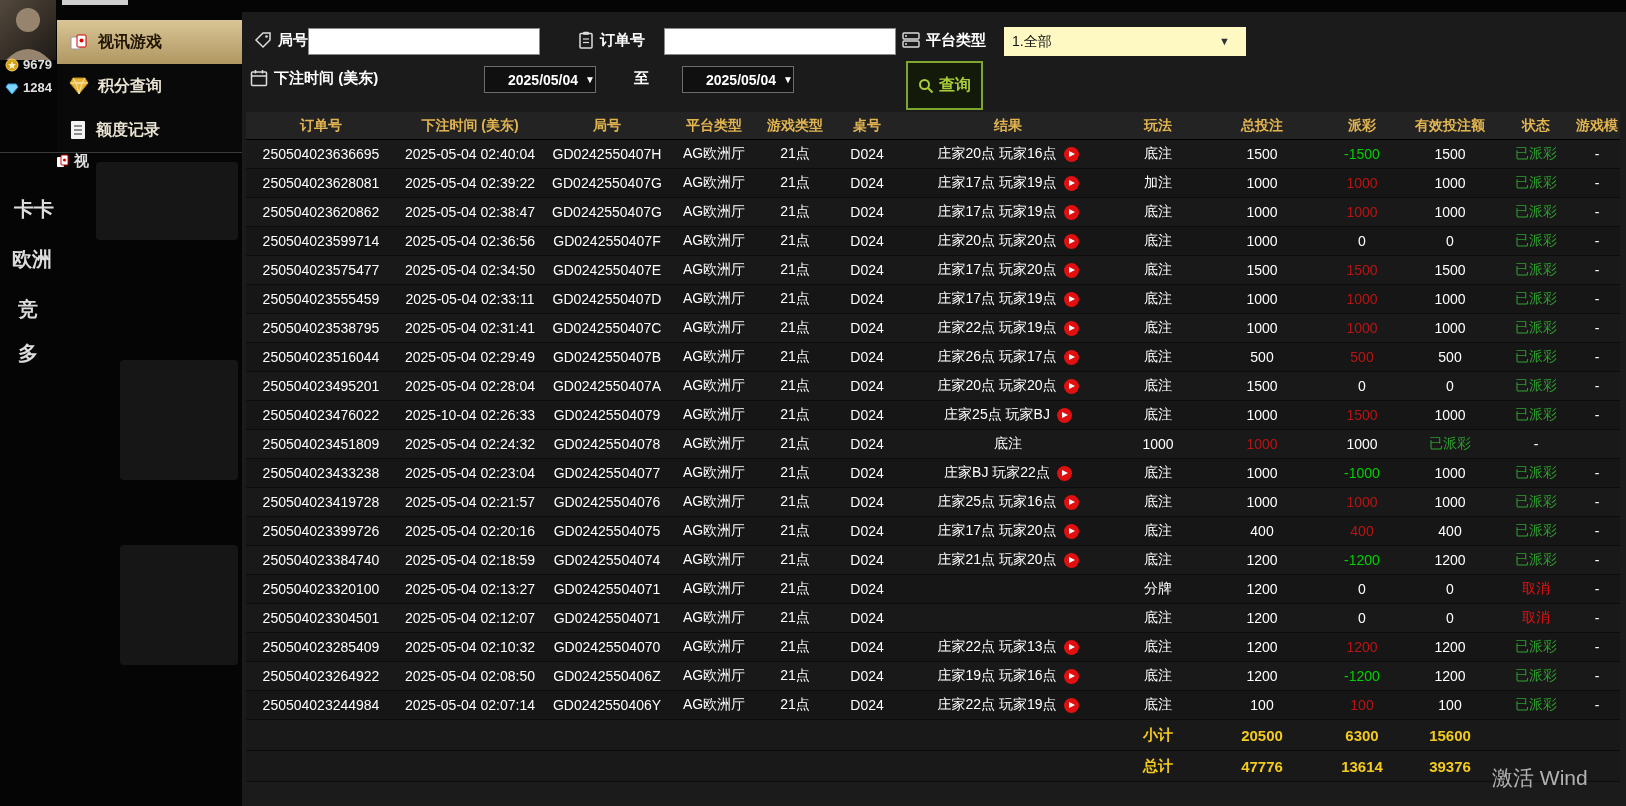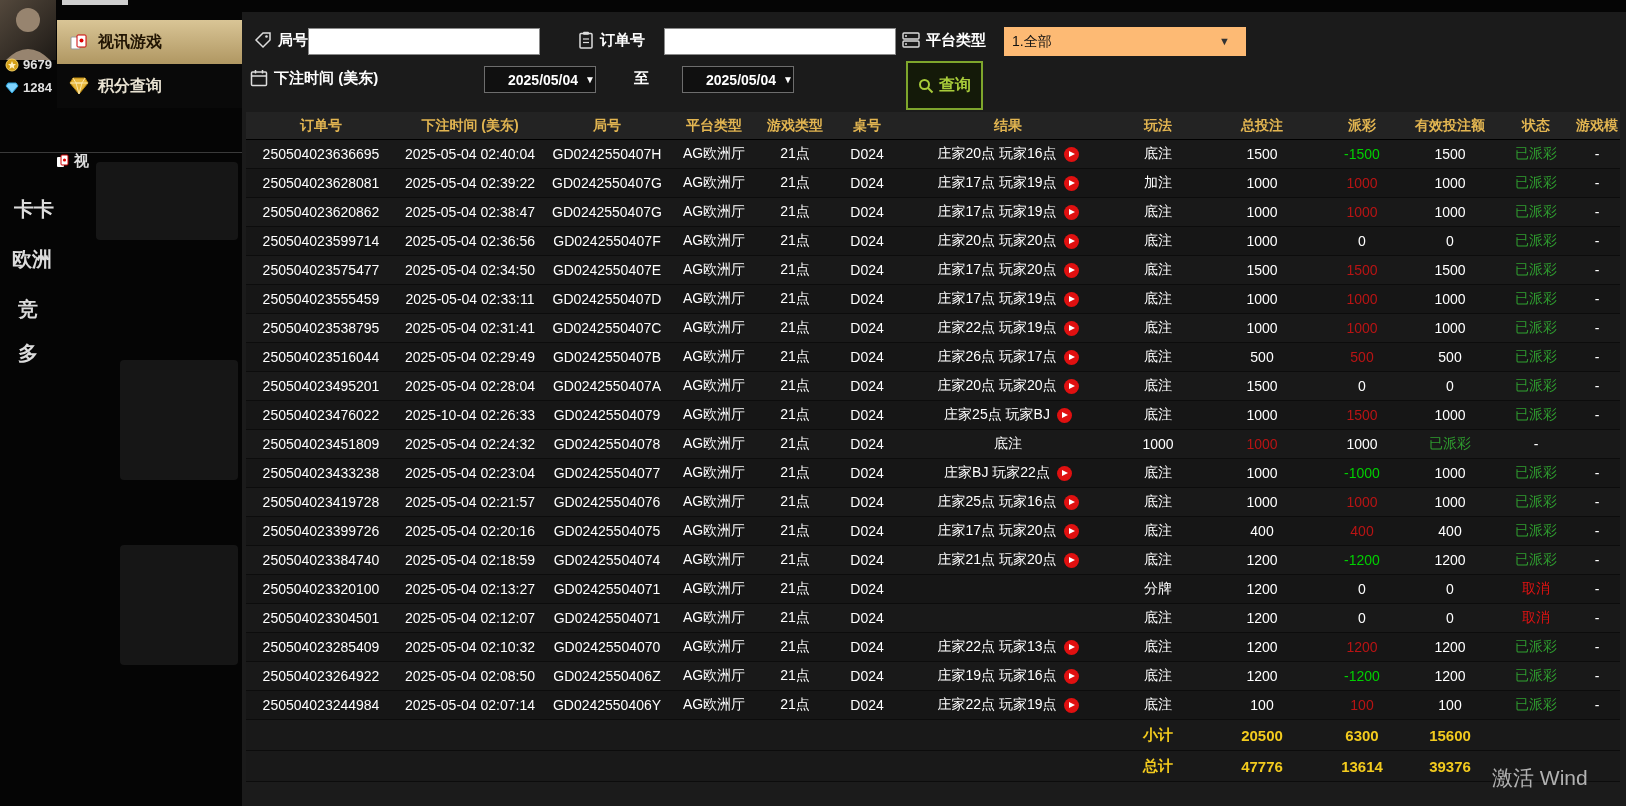--- a/index.html
+++ b/index.html
@@ -6,42 +6,42 @@
   html,body { background:#000; }
   body {
     width:1626px; height:806px; position:relative; overflow:hidden;
     font-family:"Liberation Sans","DejaVu Sans",sans-serif; color:#fff;
   }
   .stage { position:absolute; inset:0; width:1626px; height:806px; background:#050505; overflow:hidden; }
 
   
   .avatar { position:absolute; left:0; top:0; width:56px; height:60px;
     background:linear-gradient(135deg,#53483c,#1e1a16); overflow:hidden; }
-  .stat { position:absolute; display:flex; align-items:center; gap:4px;
+  .stat { position:absolute; display:flex; align-items:flex-end; gap:4px;
     font-size:13px; font-weight:bold; color:#e0e0e0; }
   .frag { position:absolute; color:#dcdcdc; font-weight:bold; }
   .dim-block { position:absolute; background:#161616; border-radius:4px; }
   .top-fragment { position:absolute; left:62px; top:0; width:66px; height:5px; background:#cfcfcf; }
 
   
   .menu { position:absolute; left:57px; top:20px; width:185px; background:rgba(10,10,10,0.92); }
   .menu-item { height:44px; display:flex; align-items:center; gap:9px; padding-left:12px;
     font-size:16px; font-weight:bold; color:#e8e2d2; cursor:pointer; }
   .menu-item.active { background:linear-gradient(180deg,#dcc89a,#b298642); }
   .menu-item.active { background:linear-gradient(180deg,#d9c596,#b09762); color:#221503; }
   .menu-sep { position:absolute; left:0; top:152px; width:242px; border-bottom:1px solid #3a3a3a; }
   .mi { display:flex; align-items:center; }
 
   
   .panel { position:absolute; left:242px; top:12px; right:0; bottom:0; background:#1b1b1b; }
   .flabel { position:absolute; display:flex; align-items:center; gap:6px; height:28px;
     font-size:15px; font-weight:bold; color:#fff; white-space:nowrap; }
   .tinput { position:absolute; background:#fff; border:1px solid #8a8a8a; height:27px;
     font-size:14px; padding:0 6px; color:#111; }
-  .dropdown { position:absolute; background:#fdba74; height:29px; color:#111; font-size:14px;
+  .dropdown { position:absolute; background:#fef9c3; height:29px; color:#111; font-size:14px;
     display:flex; align-items:center; padding-left:8px; cursor:pointer; }
   .dropdown .arrow { position:absolute; right:16px; top:8px; color:#333; font-size:11px; }
   .datebtn { position:absolute; height:27px; background:#101010; border:1px solid #6d6d6d;
     color:#fff; font-size:14px; font-weight:bold; display:flex; align-items:center;
     justify-content:flex-end; gap:7px; cursor:pointer; }
   .datebtn .arrow { font-size:10px; }
   .querybtn { position:absolute; height:49px; background:#141a09; border:2px solid #7ea62c;
     color:#a8cc3a; font-size:16px; font-weight:bold; display:flex; align-items:center;
     gap:5px; padding:0 10px; cursor:pointer; }
 
@@ -139,20 +139,31 @@
     </div>
     <div class="menu-item">
       <span class="mi">
         <svg width="20" height="18" viewBox="0 0 20 18">
           <polygon points="4,1 16,1 19,6 10,17 1,6" fill="#e8b73c" stroke="#b8860b"></polygon>
           <path d="M1 6 H19 M4 1 L7 6 L10 17 L13 6 L16 1 M7 6 H13" stroke="#fbe9b0" fill="none" stroke-width="0.9"></path>
         </svg>
       </span>
       <span>积分查询</span>
     </div>
+    <div class="menu-item">
+      <span class="mi">
+        <svg width="18" height="20" viewBox="0 0 18 20">
+          <rect x="2" y="1" width="14" height="18" rx="1" fill="#f2f2f2"></rect>
+          <line x1="5" y1="6" x2="13" y2="6" stroke="#555" stroke-width="1.3"></line>
+          <line x1="5" y1="10" x2="13" y2="10" stroke="#555" stroke-width="1.3"></line>
+          <line x1="5" y1="14" x2="13" y2="14" stroke="#555" stroke-width="1.3"></line>
+        </svg>
+      </span>
+      <span>额度记录</span>
+    </div>
   </div>
   <div class="menu-sep"></div>
 
   <div class="panel">
 
     <div class="flabel" style="left:12px; top:14px;">
       <span class="mi">
         <svg width="18" height="18" viewBox="0 0 18 18">
           <path d="M2 9 L9 2 H16 V9 L9 16 Z" fill="none" stroke="#ddd" stroke-width="1.5"></path>
           <circle cx="12.5" cy="5.5" r="1.3" fill="#ddd"></circle>

